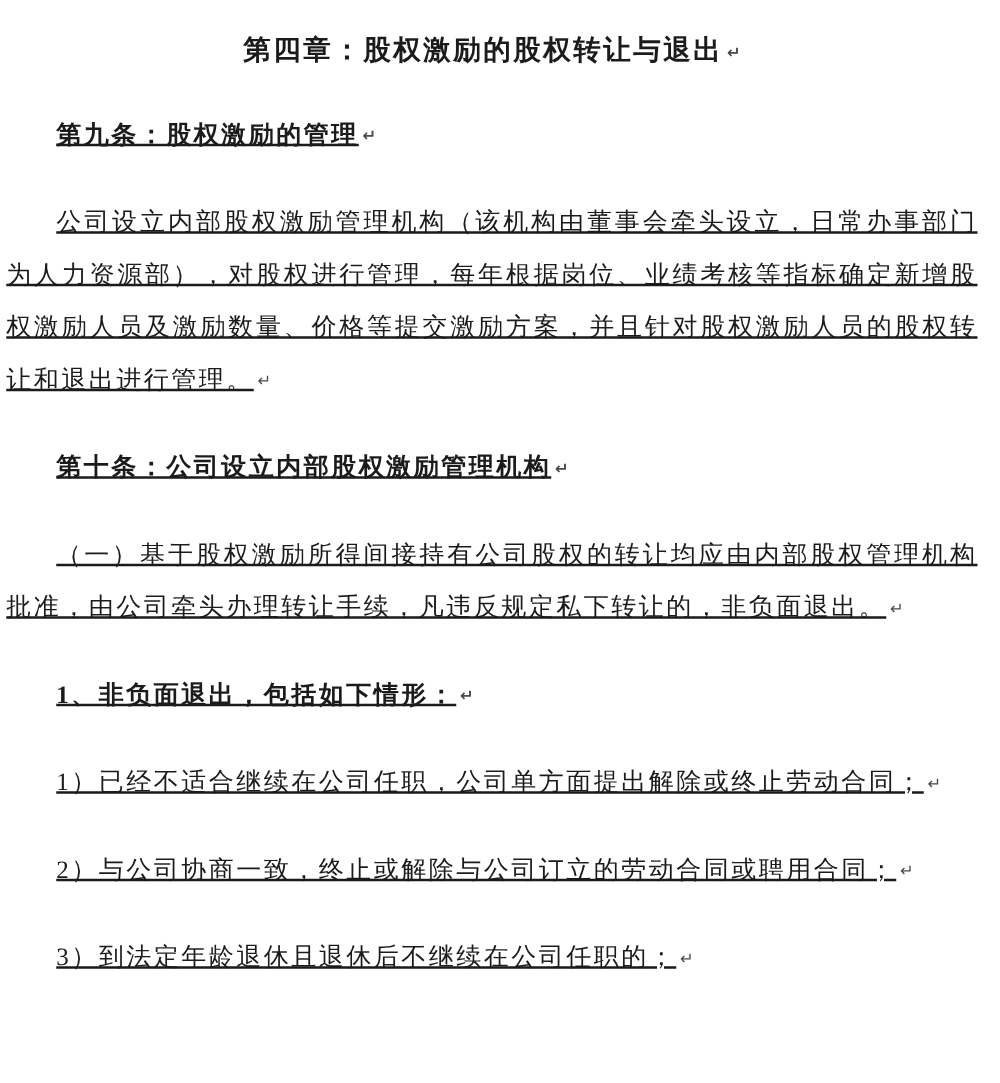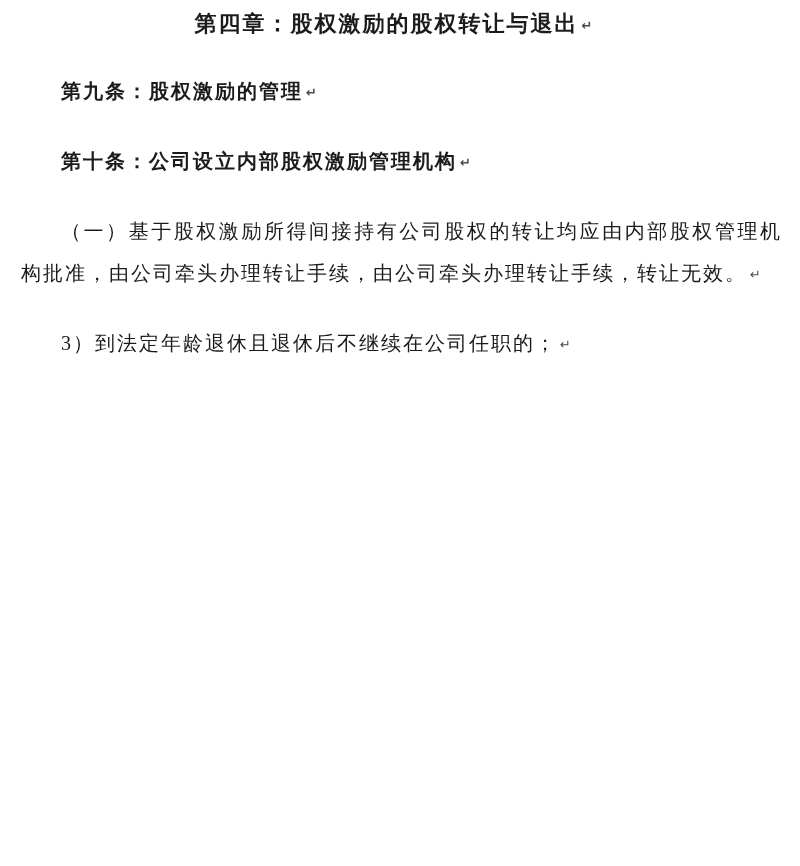--- a/index.html
+++ b/index.html
@@ -11,37 +11,38 @@
     width: 800px;
     height: 866px;
     overflow: hidden;
     font-family: "Liberation Serif", "DejaVu Serif", serif;
     color: #1b1b1b;
   }
   .page {
     box-sizing: border-box;
     width: 800px;
     height: 776px;
-    padding: 3px 18px 0 5px;
+    padding: 19px 18px 0 5px;
   }
   .title {
     text-align: center;
     font-weight: 700;
     font-size: 22px;
     line-height: 42px;
     letter-spacing: 2px;
     margin: 0 0 22px 0;
   }
   .block {
     font-size: 20px;
     line-height: 42px;
     letter-spacing: 2px;
-    margin: 0 0 25px 16px;
+    margin: 0 0 25px 0;
     text-align: justify;
     text-indent: 40px;
+    text-decoration: underline;
   }
   .block.bold {
     font-weight: 700;
   }
   .pmark {
     display: inline-block;
     font-family: "DejaVu Sans", sans-serif;
     font-size: 13px;
     color: #4a4a4a;
     letter-spacing: 0;
@@ -52,24 +53,28 @@
 </style>
 </head>
 <body>
 
 <div class="page">
 
   <h1 class="title"><span>第四章：股权激励的股权转让与退出</span><span class="pmark">↵</span></h1>
 
   <p class="block bold"><span>第九条：股权激励的管理</span><span class="pmark">↵</span></p>
 
+  <p class="block"><span>公司设立内部股权激励管理机构（该机构由董事会牵头设立，日常办事部门为人力资源部），对股权进行管理，每年根据岗位、业绩考核等指标确定新增股权激励人员及激励数量、价格等提交激励方案，并且针对股权激励人员的股权转让和退出进行管理。</span><span class="pmark">↵</span></p>
 
   <p class="block bold"><span>第十条：公司设立内部股权激励管理机构</span><span class="pmark">↵</span></p>
 
-  <p class="block"><span>（一）基于股权激励所得间接持有公司股权的转让均应由内部股权管理机构批准，由公司牵头办理转让手续，由公司牵头办理转让手续，转让无效。</span><span class="pmark">↵</span></p>
+  <p class="block"><span>（一）基于股权激励所得间接持有公司股权的转让均应由内部股权管理机构批准，由公司牵头办理转让手续，凡违反规定私下转让的，非负面退出。</span><span class="pmark">↵</span></p>
 
 
+  <p class="block bold"><span>1、非负面退出，包括如下情形：</span><span class="pmark">↵</span></p>
 
+  <p class="block"><span>1）已经不适合继续在公司任职，公司单方面提出解除或终止劳动合同；</span><span class="pmark">↵</span></p>
 
+  <p class="block"><span>2）与公司协商一致，终止或解除与公司订立的劳动合同或聘用合同；</span><span class="pmark">↵</span></p>
 
   <p class="block"><span>3）到法定年龄退休且退休后不继续在公司任职的；</span><span class="pmark">↵</span></p>
 
 </div>
 
 </body></html>

